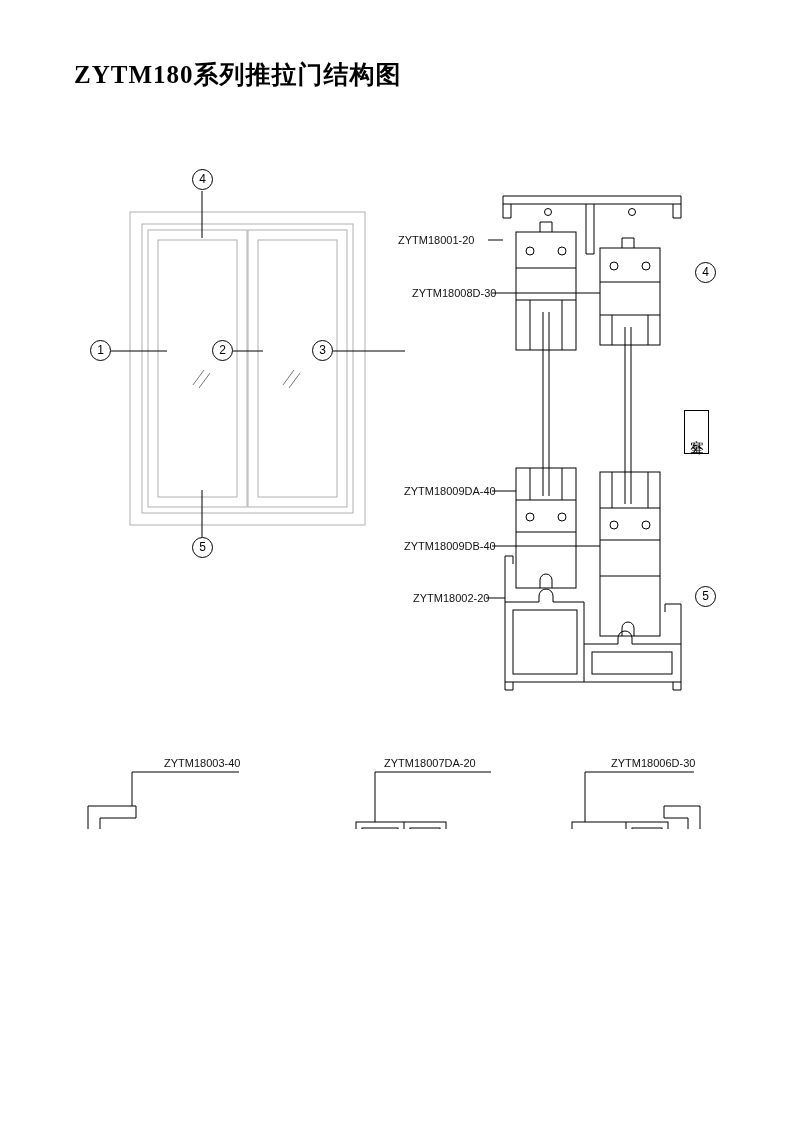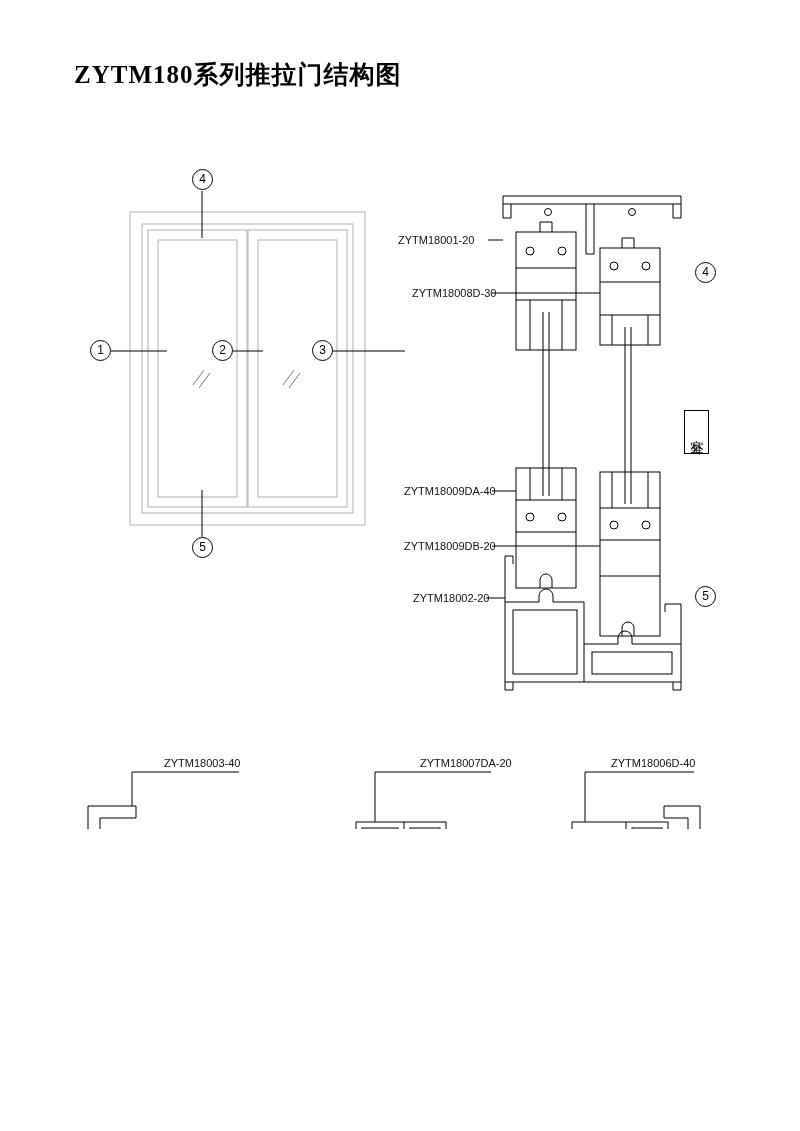--- a/index.html
+++ b/index.html
@@ -152,26 +152,26 @@
       <rect x="668" y="864" width="20" height="12"></rect>
     </g>
     <g stroke="#000" fill="none" stroke-width="1">
       <path d="M132,806 V772 M132,772 H239 M375,822 V772 M375,772 H491 M585,822 V772 M585,772 H694"></path>
     </g>
   </svg>
 
   <span class="part-label" style="left:398px;top:234px">ZYTM18001-20</span>
   <span class="part-label" style="left:412px;top:287px">ZYTM18008D-30</span>
   <span class="part-label" style="left:404px;top:485px">ZYTM18009DA-40</span>
-  <span class="part-label" style="left:404px;top:540px">ZYTM18009DB-20</span>
+  <span class="part-label" style="left:404px;top:540px">ZYTM18009DB-40</span>
   <span class="part-label" style="left:413px;top:592px">ZYTM18002-20</span>
 
   <span class="part-label" style="left:164px;top:757px">ZYTM18003-40</span>
-  <span class="part-label" style="left:420px;top:757px">ZYTM18007DA-20</span>
-  <span class="part-label" style="left:611px;top:757px">ZYTM18006D-40</span>
+  <span class="part-label" style="left:384px;top:757px">ZYTM18007DA-20</span>
+  <span class="part-label" style="left:611px;top:757px">ZYTM18006D-30</span>
 
   <div class="callout" style="left:90px;top:340px">1</div>
   <div class="callout" style="left:212px;top:340px">2</div>
   <div class="callout" style="left:312px;top:340px">3</div>
   <div class="callout" style="left:192px;top:169px">4</div>
   <div class="callout" style="left:192px;top:537px">5</div>
 
   <div class="callout" style="left:695px;top:262px">4</div>
   <div class="callout" style="left:695px;top:586px">5</div>
 

